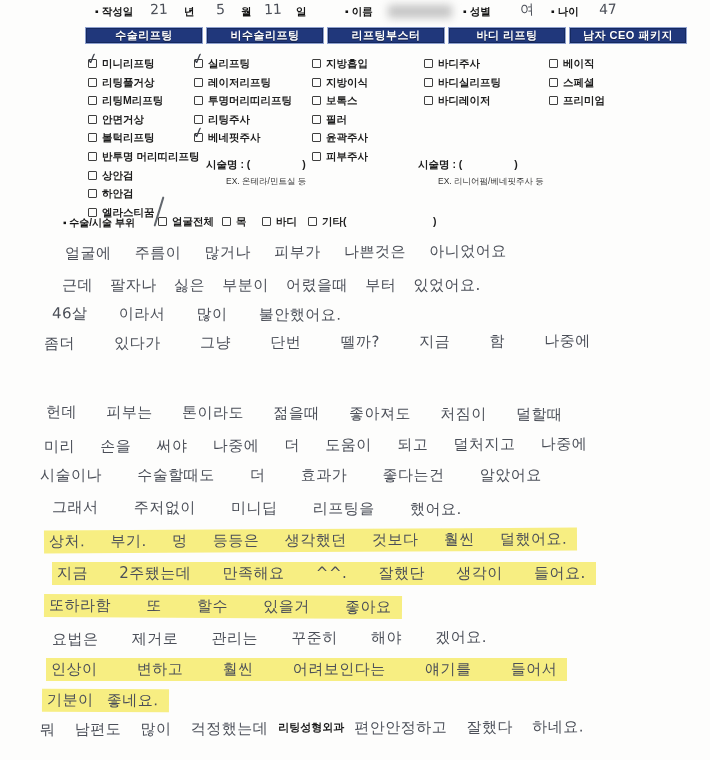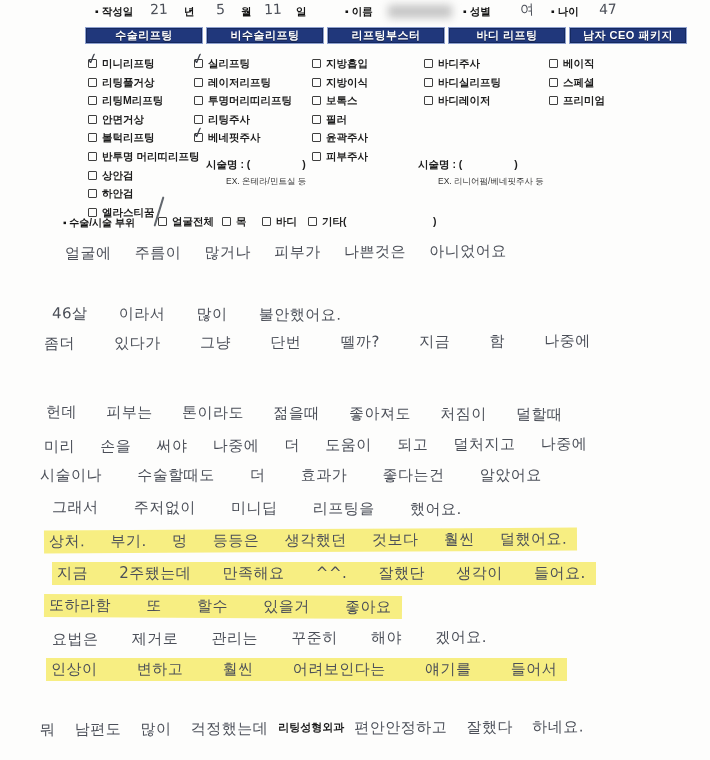--- a/index.html
+++ b/index.html
@@ -98,25 +98,27 @@
     <div class="cat-header" style="left: 569px; top: 27px;">남자 CEO 패키지</div>
     <div class="item" style="left: 549px; top: 57px;"><span class="cbox"></span><span class="item-label">베이직</span></div>
     <div class="item" style="left: 549px; top: 75.6px;"><span class="cbox"></span><span class="item-label">스페셜</span></div>
     <div class="item" style="left: 549px; top: 94.2px; font-family: Liberation Serif, serif;"><span class="cbox"></span><span class="item-label">프리미엄</span></div>
     <div class="item" style="left: 158px; top: 215px;"><span class="cbox"></span><span class="item-label">얼굴전체</span></div>
     <div class="item" style="left: 222px; top: 215px;"><span class="cbox"></span><span class="item-label">목</span></div>
     <div class="item" style="left: 262px; top: 215px;"><span class="cbox"></span><span class="item-label">바디</span></div>
     <div class="item" style="left: 308px; top: 215px;"><span class="cbox"></span><span class="item-label">기타(</span></div>
     <div class="item" style="left: 433px; top: 215px;">)</div>
     <div class="hw-line" style="left: 65px; top: 243px; word-spacing: 18px; transform: rotate(-0.3deg);">얼굴에 주름이 많거나 피부가 나쁜것은 아니었어요</div>
+    <div class="hw-line" style="left: 62px; top: 276px; word-spacing: 12px; transform: rotate(0deg);">근데 팔자나 싫은 부분이 어렸을때 부터 있었어요.</div>
     <div class="hw-line" style="left: 52px; top: 305px; word-spacing: 26px; transform: rotate(0.3deg);">46살 이라서 많이 불안했어요.</div>
     <div class="hw-line" style="left: 44px; top: 333px; word-spacing: 34px; transform: rotate(-0.3deg);">좀더 있다가 그냥 단번 뗄까? 지금 함 나중에</div>
     <div class="hw-line" style="left: 46px; top: 404px; word-spacing: 24px; transform: rotate(0.3deg);">헌데 피부는 톤이라도 젊을때 좋아져도 처짐이 덜할때</div>
     <div class="hw-line" style="left: 44px; top: 436px; word-spacing: 20px; transform: rotate(-0.3deg);">미리 손을 써야 나중에 더 도움이 되고 덜처지고 나중에</div>
     <div class="hw-line" style="left: 40px; top: 466px; word-spacing: 30px; transform: rotate(0deg);">시술이나 수술할때도 더 효과가 좋다는건 알았어요</div>
     <div class="hw-line" style="left: 52px; top: 499px; word-spacing: 30px; transform: rotate(0.3deg);">그래서 주저없이 미니딥 리프팅을 했어요.</div>
     <div class="hw-line" style="left: 44px; top: 531px; word-spacing: 20px; transform: rotate(-0.3deg);"><span class="hl">상처. 부기. 멍 등등은 생각했던 것보다 훨씬 덜했어요.</span></div>
     <div class="hw-line" style="left: 52px; top: 564px; word-spacing: 26px; transform: rotate(0deg);"><span class="hl">지금 2주됐는데 만족해요 ^^. 잘했단 생각이 들어요.</span></div>
     <div class="hw-line" style="left: 44px; top: 597px; word-spacing: 30px; transform: rotate(0.3deg);"><span class="hl">또하라함 또 할수 있을거 좋아요</span></div>
     <div class="hw-line" style="left: 52px; top: 629px; word-spacing: 28px; transform: rotate(-0.3deg);">요법은 제거로 관리는 꾸준히 해야 겠어요.</div>
     <div class="hw-line" style="left: 46px; top: 660px; word-spacing: 34px; transform: rotate(0deg);"><span class="hl">인상이 변하고 훨씬 어려보인다는 얘기를 들어서</span></div>
+    <div class="hw-line" style="left: 42px; top: 691px; word-spacing: 8px; transform: rotate(0.3deg);"><span class="hl">기분이 좋네요.</span></div>
     <div class="hw-line" style="left: 40px; top: 719px; word-spacing: 14px; transform: rotate(-0.3deg);"><span>뭐 남편도 많이 걱정했는데</span><span class="printed-clinic">리팅성형외과</span><span>편안안정하고 잘했다 하네요.</span></div>
   </div>
 
 </body></html>

